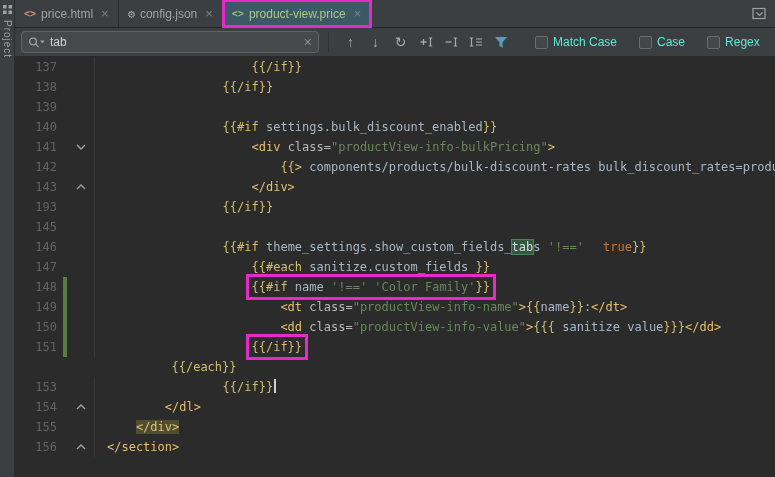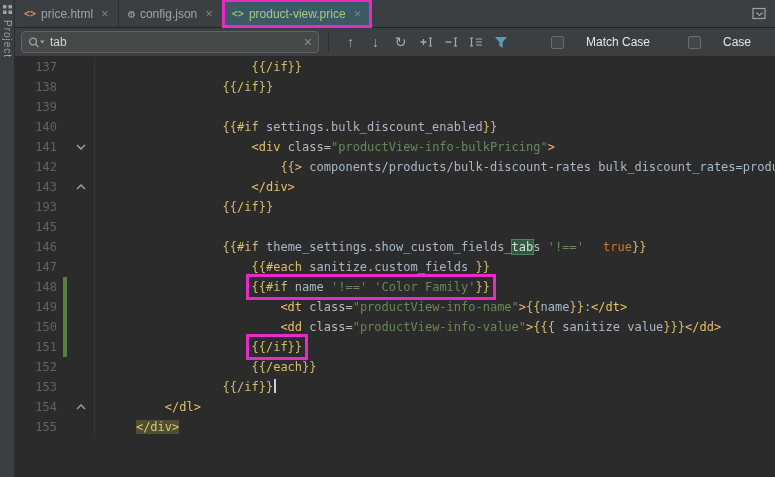--- a/index.html
+++ b/index.html
@@ -35,21 +35,21 @@
     background:#3C3F41; border-bottom:1px solid #282A2B;
     display:flex; align-items:center; padding:0 6px; font-size:12px; }
   .searchfield { display:flex; align-items:center; width:298px; height:22px;
     background:#45494A; border:1px solid #5E6365; border-radius:4px; padding:0 6px; gap:5px; flex:none; }
   .searchfield input { flex:1; background:transparent; border:none; outline:none;
     color:#D0D4D6; font-size:12px; font-family:"Liberation Sans", sans-serif; }
   .clear-x { color:#8C9093; font-size:14px; line-height:1; cursor:pointer; }
   .fsep { width:1px; height:20px; background:#2E3133; margin:0 9px; flex:none; }
   .fbtn { width:25px; height:22px; display:flex; align-items:center; justify-content:center;
     color:#A6ABAE; font-size:14px; cursor:pointer; flex:none; }
-  .opt { display:flex; align-items:center; gap:22px; color:#e5e5e5; font-size:12px; margin-left:38px; cursor:pointer; white-space:nowrap; }
+  .opt { display:flex; align-items:center; gap:5px; color:#5eead4; font-size:12px; margin-left:22px; cursor:pointer; white-space:nowrap; }
   .cb { width:13px; height:13px; background:#43474A; border:1px solid #686E70; border-radius:2px; flex:none; }
   
   .editor { position:absolute; left:15px; right:0; top:57px; bottom:0;
     background:#2B2B2B; overflow:hidden;
     font-family:"DejaVu Sans Mono", monospace; font-size:12px; }
   .line { display:flex; height:20px; line-height:20px; white-space:pre; }
   .gut { display:flex; flex:none; border-right:1px solid #353739; background:#2B2B2B; }
   .ln { width:47px; flex:none; text-align:right; color:#606366; padding-right:5px;padding-left:12px; }
   .vcs { width:4px; flex:none; margin:0 1px; }
   .vcs.chg { background:#587F3F; }
@@ -174,20 +174,23 @@
               <path d="M1,5 L5,1 L9,5" fill="none" stroke="#9DA2A6" stroke-width="1.4"></path>
             </svg></span></span><span class="codetext"><span>                    </span><span class="c-tag">&lt;/div&gt;</span></span></div>
       <div class="line"><span class="gut"><span class="ln">193</span><span class="vcs"></span><span class="fold"></span></span><span class="codetext"><span>                </span><span class="c-hb">{{/if}}</span></span></div>
       <div class="line"><span class="gut"><span class="ln">145</span><span class="vcs"></span><span class="fold"></span></span><span class="codetext"><span></span></span></div>
       <div class="line"><span class="gut"><span class="ln">146</span><span class="vcs"></span><span class="fold"></span></span><span class="codetext"><span>                </span><span class="c-hb">{{#if </span><span class="c-id">theme_settings.show_custom_fields_</span><span class="c-hit">tab</span><span class="c-id">s</span><span class="c-plain"> </span><span class="c-str">'!=='</span><span class="c-plain"> </span><span class="c-kw">true</span><span class="c-hb">}}</span></span></div>
       <div class="line"><span class="gut"><span class="ln">147</span><span class="vcs"></span><span class="fold"></span></span><span class="codetext"><span>                    </span><span class="c-hb">{{#each </span><span class="c-id">sanitize.custom_fields </span><span class="c-hb">}}</span></span></div>
       <div class="line"><span class="gut"><span class="ln">148</span><span class="vcs chg"></span><span class="fold"></span></span><span class="codetext"><span>                    </span><span class="hl-box"><span class="c-hb">{{#if </span><span class="c-id">name</span><span class="c-plain"> </span><span class="c-str">'!=='</span><span class="c-plain"> </span><span class="c-str">'Color Family'</span><span class="c-hb">}}</span></span></span></div>
       <div class="line"><span class="gut"><span class="ln">149</span><span class="vcs chg"></span><span class="fold"></span></span><span class="codetext"><span>                        </span><span class="c-tag">&lt;dt</span><span class="c-attr"> class=</span><span class="c-str">"productView-info-name"</span><span class="c-tag">&gt;</span><span class="c-hb">{{</span><span class="c-id">name</span><span class="c-hb">}}</span><span class="c-plain">:</span><span class="c-tag">&lt;/dt&gt;</span></span></div>
       <div class="line"><span class="gut"><span class="ln">150</span><span class="vcs chg"></span><span class="fold"></span></span><span class="codetext"><span>                        </span><span class="c-tag">&lt;dd</span><span class="c-attr"> class=</span><span class="c-str">"productView-info-value"</span><span class="c-tag">&gt;</span><span class="c-hb">{{{ </span><span class="c-id">sanitize value</span><span class="c-hb">}}}</span><span class="c-tag">&lt;/dd&gt;</span></span></div>
       <div class="line"><span class="gut"><span class="ln">151</span><span class="vcs chg"></span><span class="fold"></span></span><span class="codetext"><span>                    </span><span class="hl-box"><span class="c-hb">{{/if}}</span></span></span></div>
-      <div class="line"><span class="gut"><span class="ln">152</span><span class="vcs"></span><span class="fold"></span></span><span class="codetext"><span>                    </span><span class="c-hb">{{/each}}</span></span></div>
+      <div class="line"><span class="codetext"><span>                    </span><span class="c-hb">{{/each}}</span></span></div>
       <div class="line"><span class="gut"><span class="ln">153</span><span class="vcs"></span><span class="fold"></span></span><span class="codetext"><span>                </span><span class="c-hb">{{/if}}</span><span class="caret"></span></span></div>
       <div class="line"><span class="gut"><span class="ln">154</span><span class="vcs"></span><span class="fold"><svg width="10" height="6">
               <path d="M1,5 L5,1 L9,5" fill="none" stroke="#9DA2A6" stroke-width="1.4"></path>
             </svg></span></span><span class="codetext"><span>        </span><span class="c-tag">&lt;/dl&gt;</span></span></div>
       <div class="line"><span class="gut"><span class="ln">155</span><span class="vcs"></span><span class="fold"></span></span><span class="codetext"><span>    </span><span class="c-tagmatch">&lt;/div&gt;</span></span></div>
+      <div class="line"><span class="gut"><span class="ln">156</span><span class="vcs"></span><span class="fold"><svg width="10" height="6">
+              <path d="M1,5 L5,1 L9,5" fill="none" stroke="#9DA2A6" stroke-width="1.4"></path>
+            </svg></span></span><span class="codetext"><span></span><span class="c-tag">&lt;/section&gt;</span></span></div>
     </div>
 </div>
 
 </body></html>

